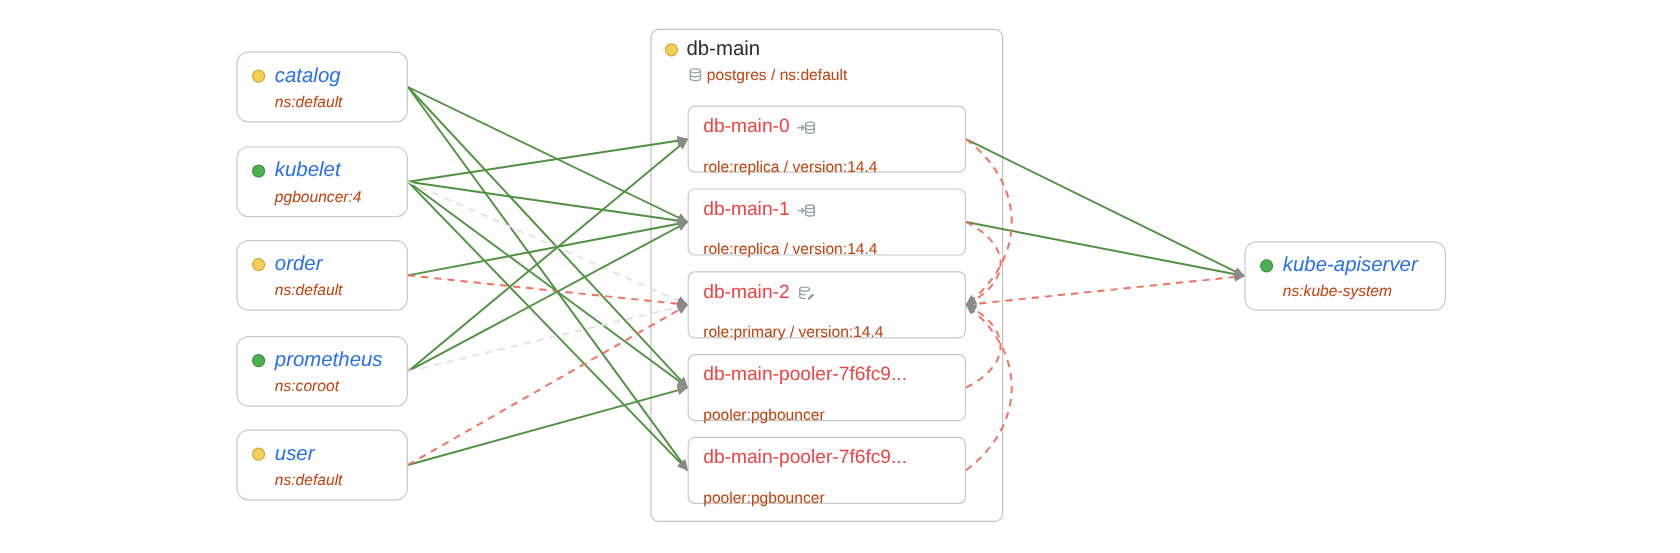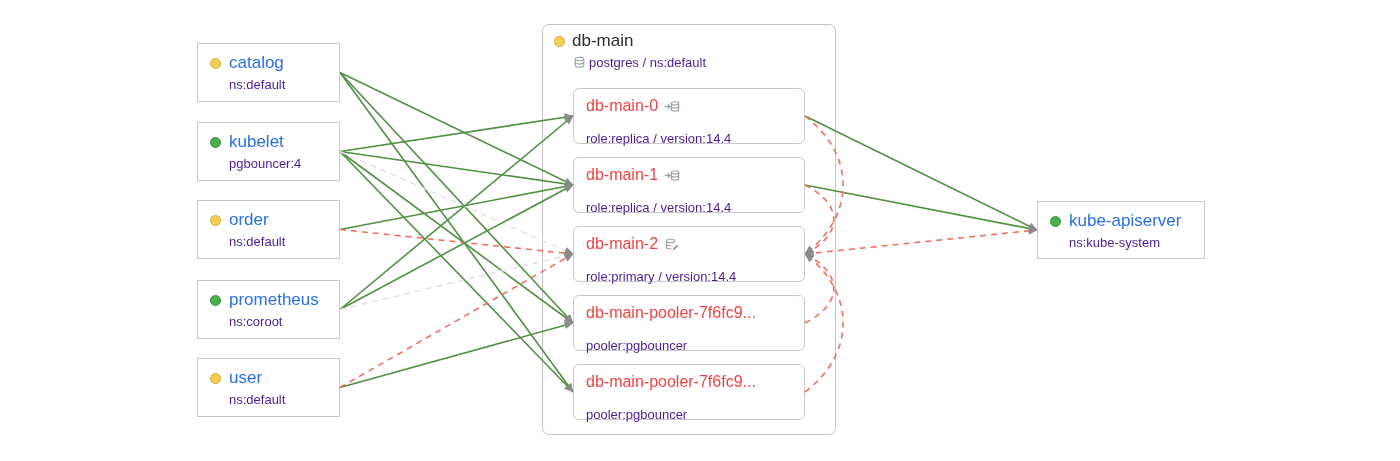--- a/index.html
+++ b/index.html
@@ -2,27 +2,27 @@
 <html><head>
 <meta charset="utf-8">
 <style>
   html,body{margin:0;padding:0;background:#ffffff;}
   #canvas{
     position:relative;width:1400px;height:461px;background:#ffffff;overflow:hidden;
     font-family:"Liberation Sans", sans-serif;
   }
   .node{
     position:absolute;box-sizing:border-box;background:#fff;
-    border:1px solid #c9c9c9;border-radius:0;padding:9px 12px 8px 12px;
+    border:1px solid #c9c9c9;border-radius:10px;padding:9px 12px 8px 12px;font-style:italic;
   }
   .node .titlerow{display:flex;align-items:center;gap:8px;line-height:20px;}
   .dot{width:11px;height:11px;border-radius:50%;flex:0 0 auto;border:1px solid transparent;box-sizing:border-box;}
   .ltitle{font-size:17px;color:#2970e8;cursor:pointer;white-space:nowrap;}
   .gtitle{font-size:17px;color:#2d2d2d;white-space:nowrap;}
-  .sub{font-size:13px;color:#4c1d95;margin-top:4px;margin-left:19px;white-space:nowrap;display:flex;align-items:center;gap:3px;}
+  .sub{font-size:13px;color:#c2410c;margin-top:4px;margin-left:19px;white-space:nowrap;display:flex;align-items:center;gap:3px;}
   .sub.noindent{margin-left:0;}
   
   #n-catalog{left:197px;top:43px;width:143px;height:59px;}
   #n-kubelet{left:197px;top:122px;width:143px;height:59px;}
   #n-order{left:197px;top:200px;width:143px;height:59px;}
   #n-prometheus{left:197px;top:280px;width:143px;height:59px;}
   #n-user{left:197px;top:358px;width:143px;height:59px;}
   
   #n-kube-apiserver{left:1037px;top:201px;width:168px;height:58px;}
   

